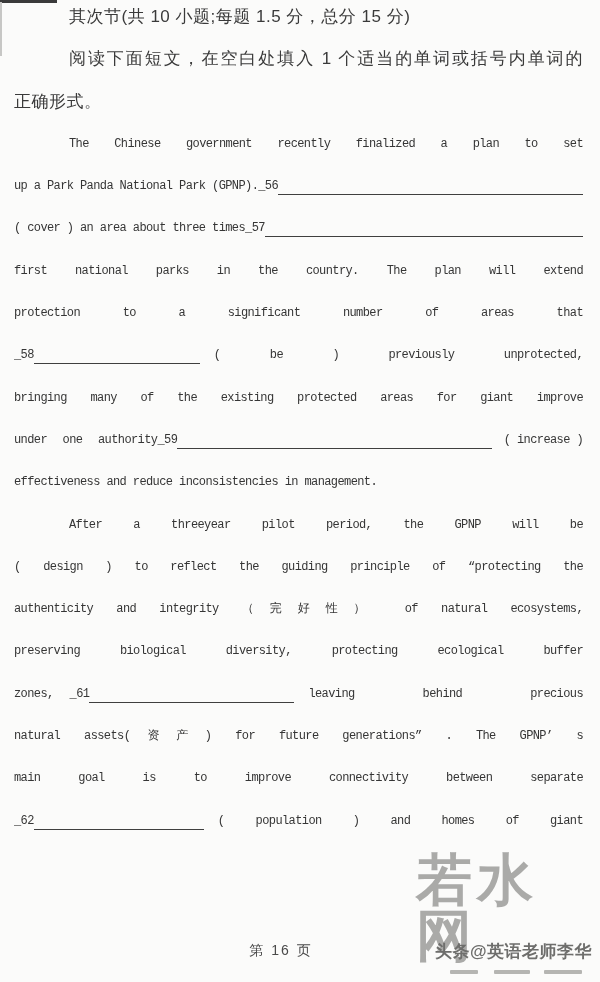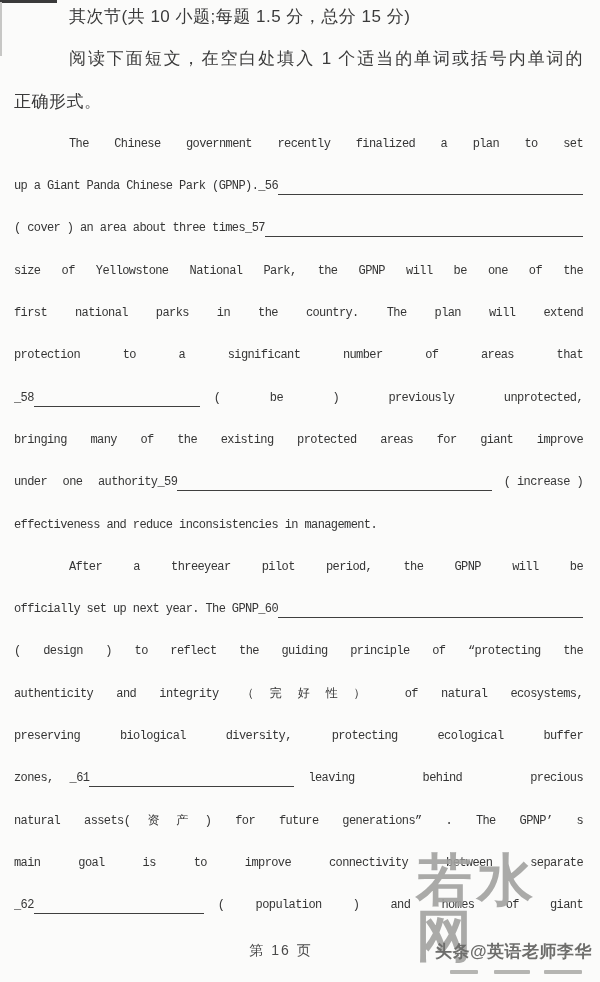--- a/index.html
+++ b/index.html
@@ -78,32 +78,31 @@
 
   <div class="content">
 
     <div class="line cjk indent">其次节(共 10 小题;每题 1.5 分，总分 15 分)</div>
     <div class="line cjk indent just">阅读下面短文，在空白处填入 1 个适当的单词或括号内单词的</div>
     <div class="line cjk">正确形式。</div>
 
     <div class="line just indent">The Chinese government recently finalized a plan to set</div>
 
     <div class="line fline">
-      <span class="t">up a Giant Panda Chinese Park (GPNP). </span>
+      <span class="t">up a Park Panda National Park (GPNP). </span>
       <span class="t">_56</span>
       <span class="blankline grow"></span>
     </div>
 
     <div class="line fline">
       <span class="t">( cover ) an area about three times </span>
       <span class="t">_57</span>
       <span class="blankline grow"></span>
     </div>
 
-    <div class="line just">size of Yellowstone National Park, the GPNP will be one of the</div>
     <div class="line just">first national parks in the country. The plan will extend</div>
     <div class="line just">protection to a significant number of areas that</div>
 
     <div class="line fline">
       <span class="t">_58</span>
       <span class="blankline" style="width:166px"></span>
       <span class="post-just">( be ) previously unprotected,</span>
     </div>
 
     <div class="line just">bringing many of the existing protected areas for giant improve</div>
@@ -112,25 +111,20 @@
       <span class="t spread">under one authority </span>
       <span class="t">_59</span>
       <span class="blankline grow"></span>
       <span class="t post-fixed">( increase )</span>
     </div>
 
     <div class="line">effectiveness and reduce inconsistencies in management.</div>
 
     <div class="line just indent">After a threeyear pilot period, the GPNP will be</div>
 
-    <div class="line fline">
-      <span class="t">officially set up next year. The GPNP </span>
-      <span class="t">_60</span>
-      <span class="blankline grow"></span>
-    </div>
 
     <div class="line just">( design ) to reflect the guiding principle of “protecting the</div>
     <div class="line just">authenticity and integrity （完好性） of natural ecosystems,</div>
     <div class="line just">preserving biological diversity, protecting ecological buffer</div>
 
     <div class="line fline">
       <span class="t">zones, </span>
       <span class="t" style="padding-left:16px">_61</span>
       <span class="blankline" style="width:205px"></span>
       <span class="post-just">leaving behind precious</span>

